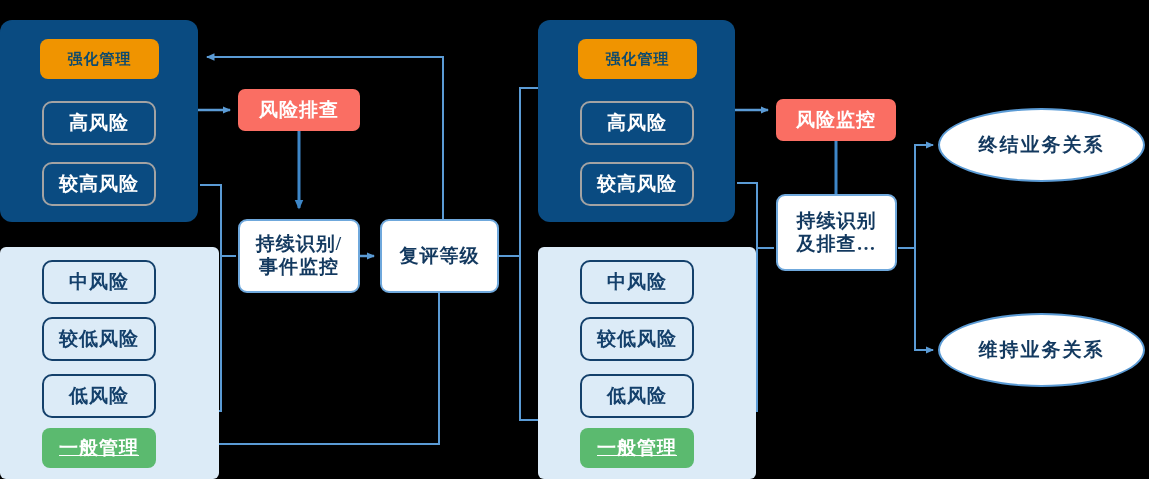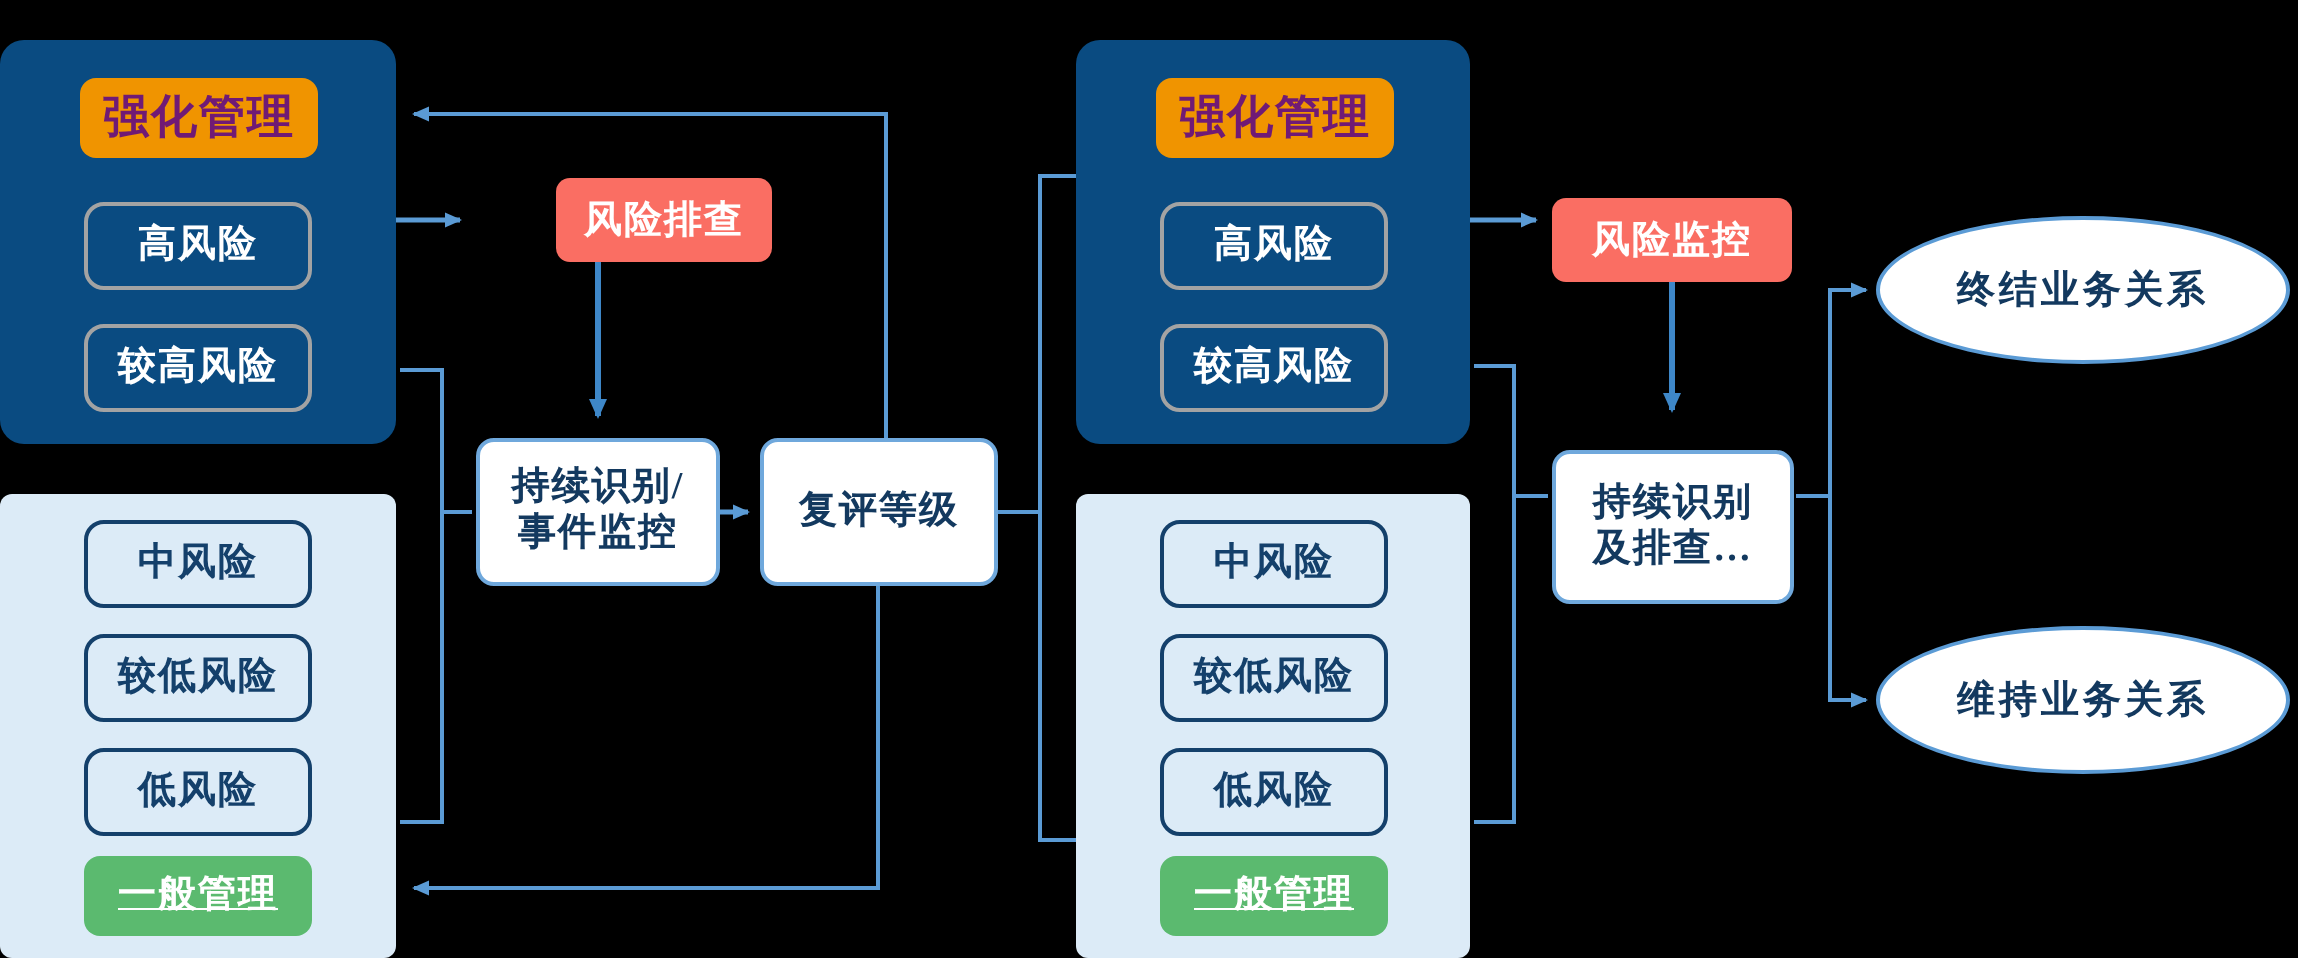--- a/index.html
+++ b/index.html
@@ -26,38 +26,39 @@
   
   .panel-dark {
     position: absolute;
     background: #0A4B81;
     border-radius: 12px;
   }
   .panel-light {
     position: absolute;
     background: #DCEBF7;
     border-radius: 6px;
+    padding-left: 21px;
   }
   
   .chip {
     position: absolute;
     display: flex;
     align-items: center;
     justify-content: center;
     box-sizing: border-box;
     text-align: center;
     font-weight: bold;
     letter-spacing: 1px;
     line-height: 1.1;
   }
   .chip-solid-orange {
     background: #F09400;
-    color: #701a75;
+    color: #0c4a6e;
     border-radius: 8px;
-    font-size: 23px;
+    font-size: 15px;
   }
   .chip-solid-green {
     background: #5BBA6F;
     color: #FFFFFF;
     border-radius: 8px;
     font-size: 19px;
     text-decoration: underline;
   }
   .chip-outline-light {
     background: transparent;
@@ -169,21 +170,21 @@
     <div class="chip chip-outline-light" style="left:42px; top:142px; width:114px; height:44px;">较高风险</div>
   </div>
 
   <div class="panel-light" style="left:0px; top:247px; width:198px; height:232px;">
     <div class="chip chip-outline-dark" style="left:42px; top:13px; width:114px; height:44px;">中风险</div>
     <div class="chip chip-outline-dark" style="left:42px; top:70px; width:114px; height:44px;">较低风险</div>
     <div class="chip chip-outline-dark" style="left:42px; top:127px; width:114px; height:44px;">低风险</div>
     <div class="chip chip-solid-green" style="left:42px; top:181px; width:114px; height:40px;">一般管理</div>
   </div>
 
-  <div class="box-red nowrap" style="left:238px; top:89px; width:108px; height:42px;margin-left:40px;">风险排查</div>
+  <div class="box-red nowrap" style="left:238px; top:89px; width:122px; height:42px;">风险排查</div>
 
   <div class="box-white nowrap" style="left:380px; top:219px; width:119px; height:74px;">复评等级</div>
 
   <div class="box-white" style="left:238px; top:219px; width:122px; height:74px;">
     <span>
       <span>持续识别/</span><br>
       <span>事件监控</span>
     </span>
   </div>
 
@@ -195,21 +196,21 @@
 
   <div class="panel-light" style="left:538px; top:247px; width:197px; height:232px;">
     <div class="chip chip-outline-dark" style="left:42px; top:13px; width:114px; height:44px;">中风险</div>
     <div class="chip chip-outline-dark" style="left:42px; top:70px; width:114px; height:44px;">较低风险</div>
     <div class="chip chip-outline-dark" style="left:42px; top:127px; width:114px; height:44px;">低风险</div>
     <div class="chip chip-solid-green" style="left:42px; top:181px; width:114px; height:40px;">一般管理</div>
   </div>
 
   <div class="box-red nowrap" style="left:776px; top:89px; width:120px; height:42px;margin-top:10px;">风险监控</div>
 
-  <div class="box-white" style="left:776px; top:225px; width:121px; height:77px;">
+  <div class="box-white" style="left:776px; top:194px; width:121px; height:77px;">
     <span>
       <span>持续识别</span><br>
       <span>及排查…</span>
     </span>
   </div>
 
   <div class="ellipse nowrap" style="left:938px; top:108px; width:207px; height:74px;">终结业务关系</div>
 
   <div class="ellipse nowrap" style="left:938px; top:313px; width:207px; height:74px;">维持业务关系</div>
 

